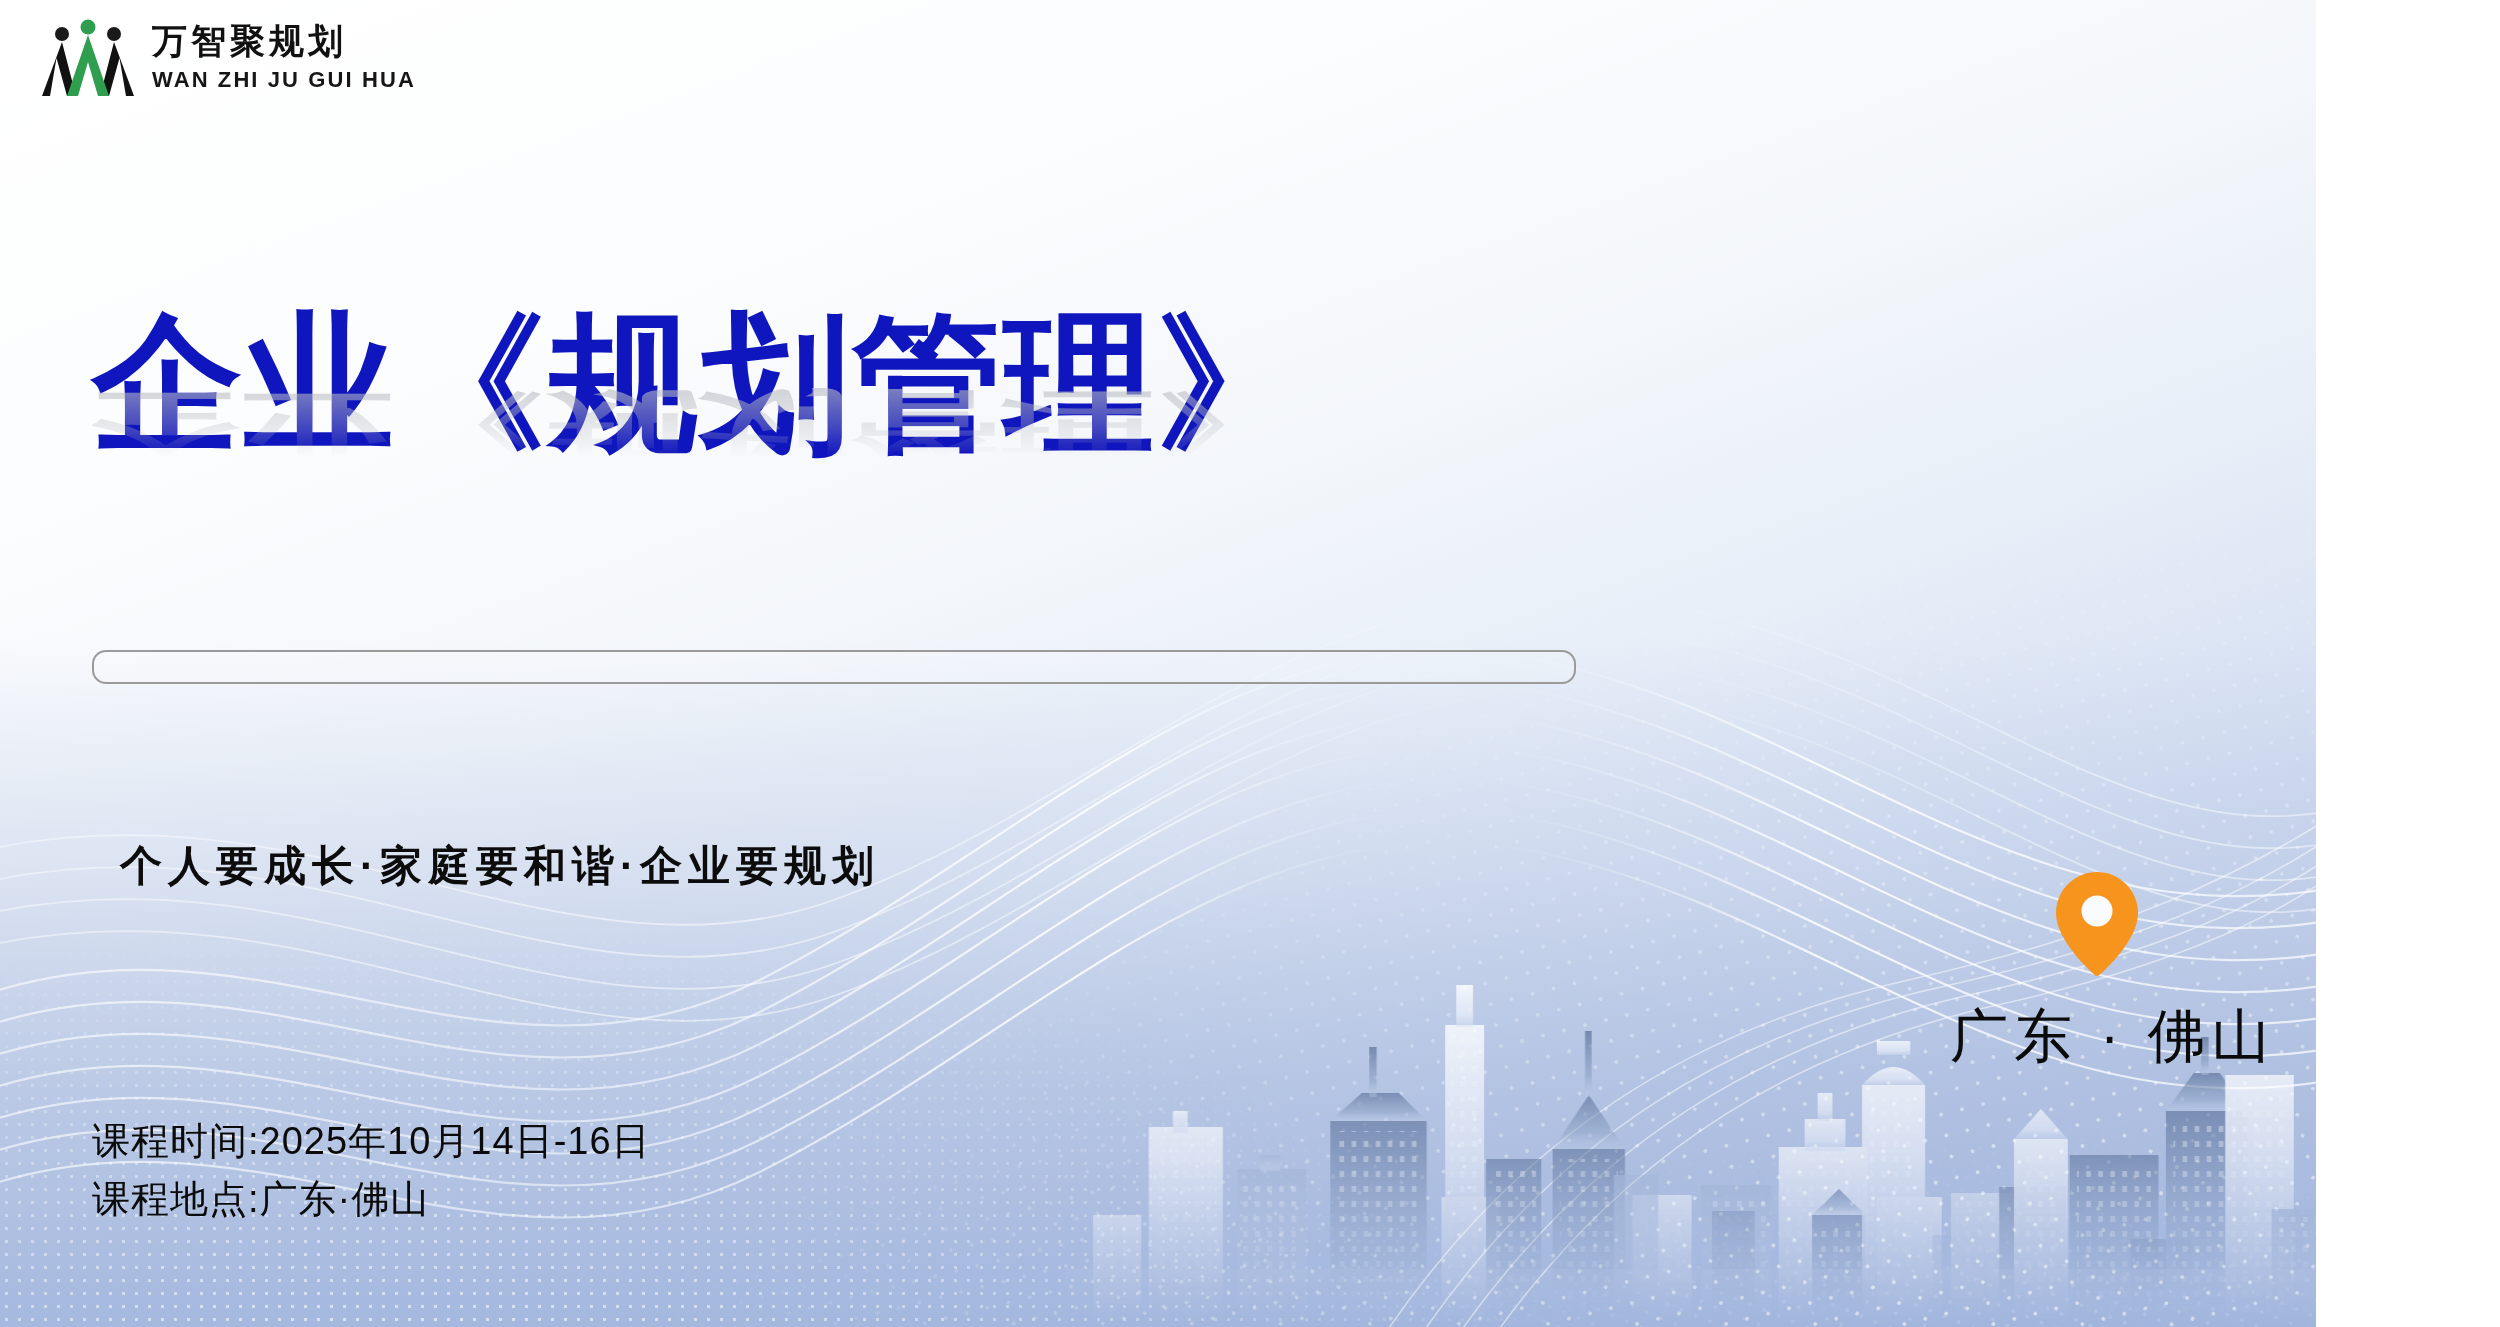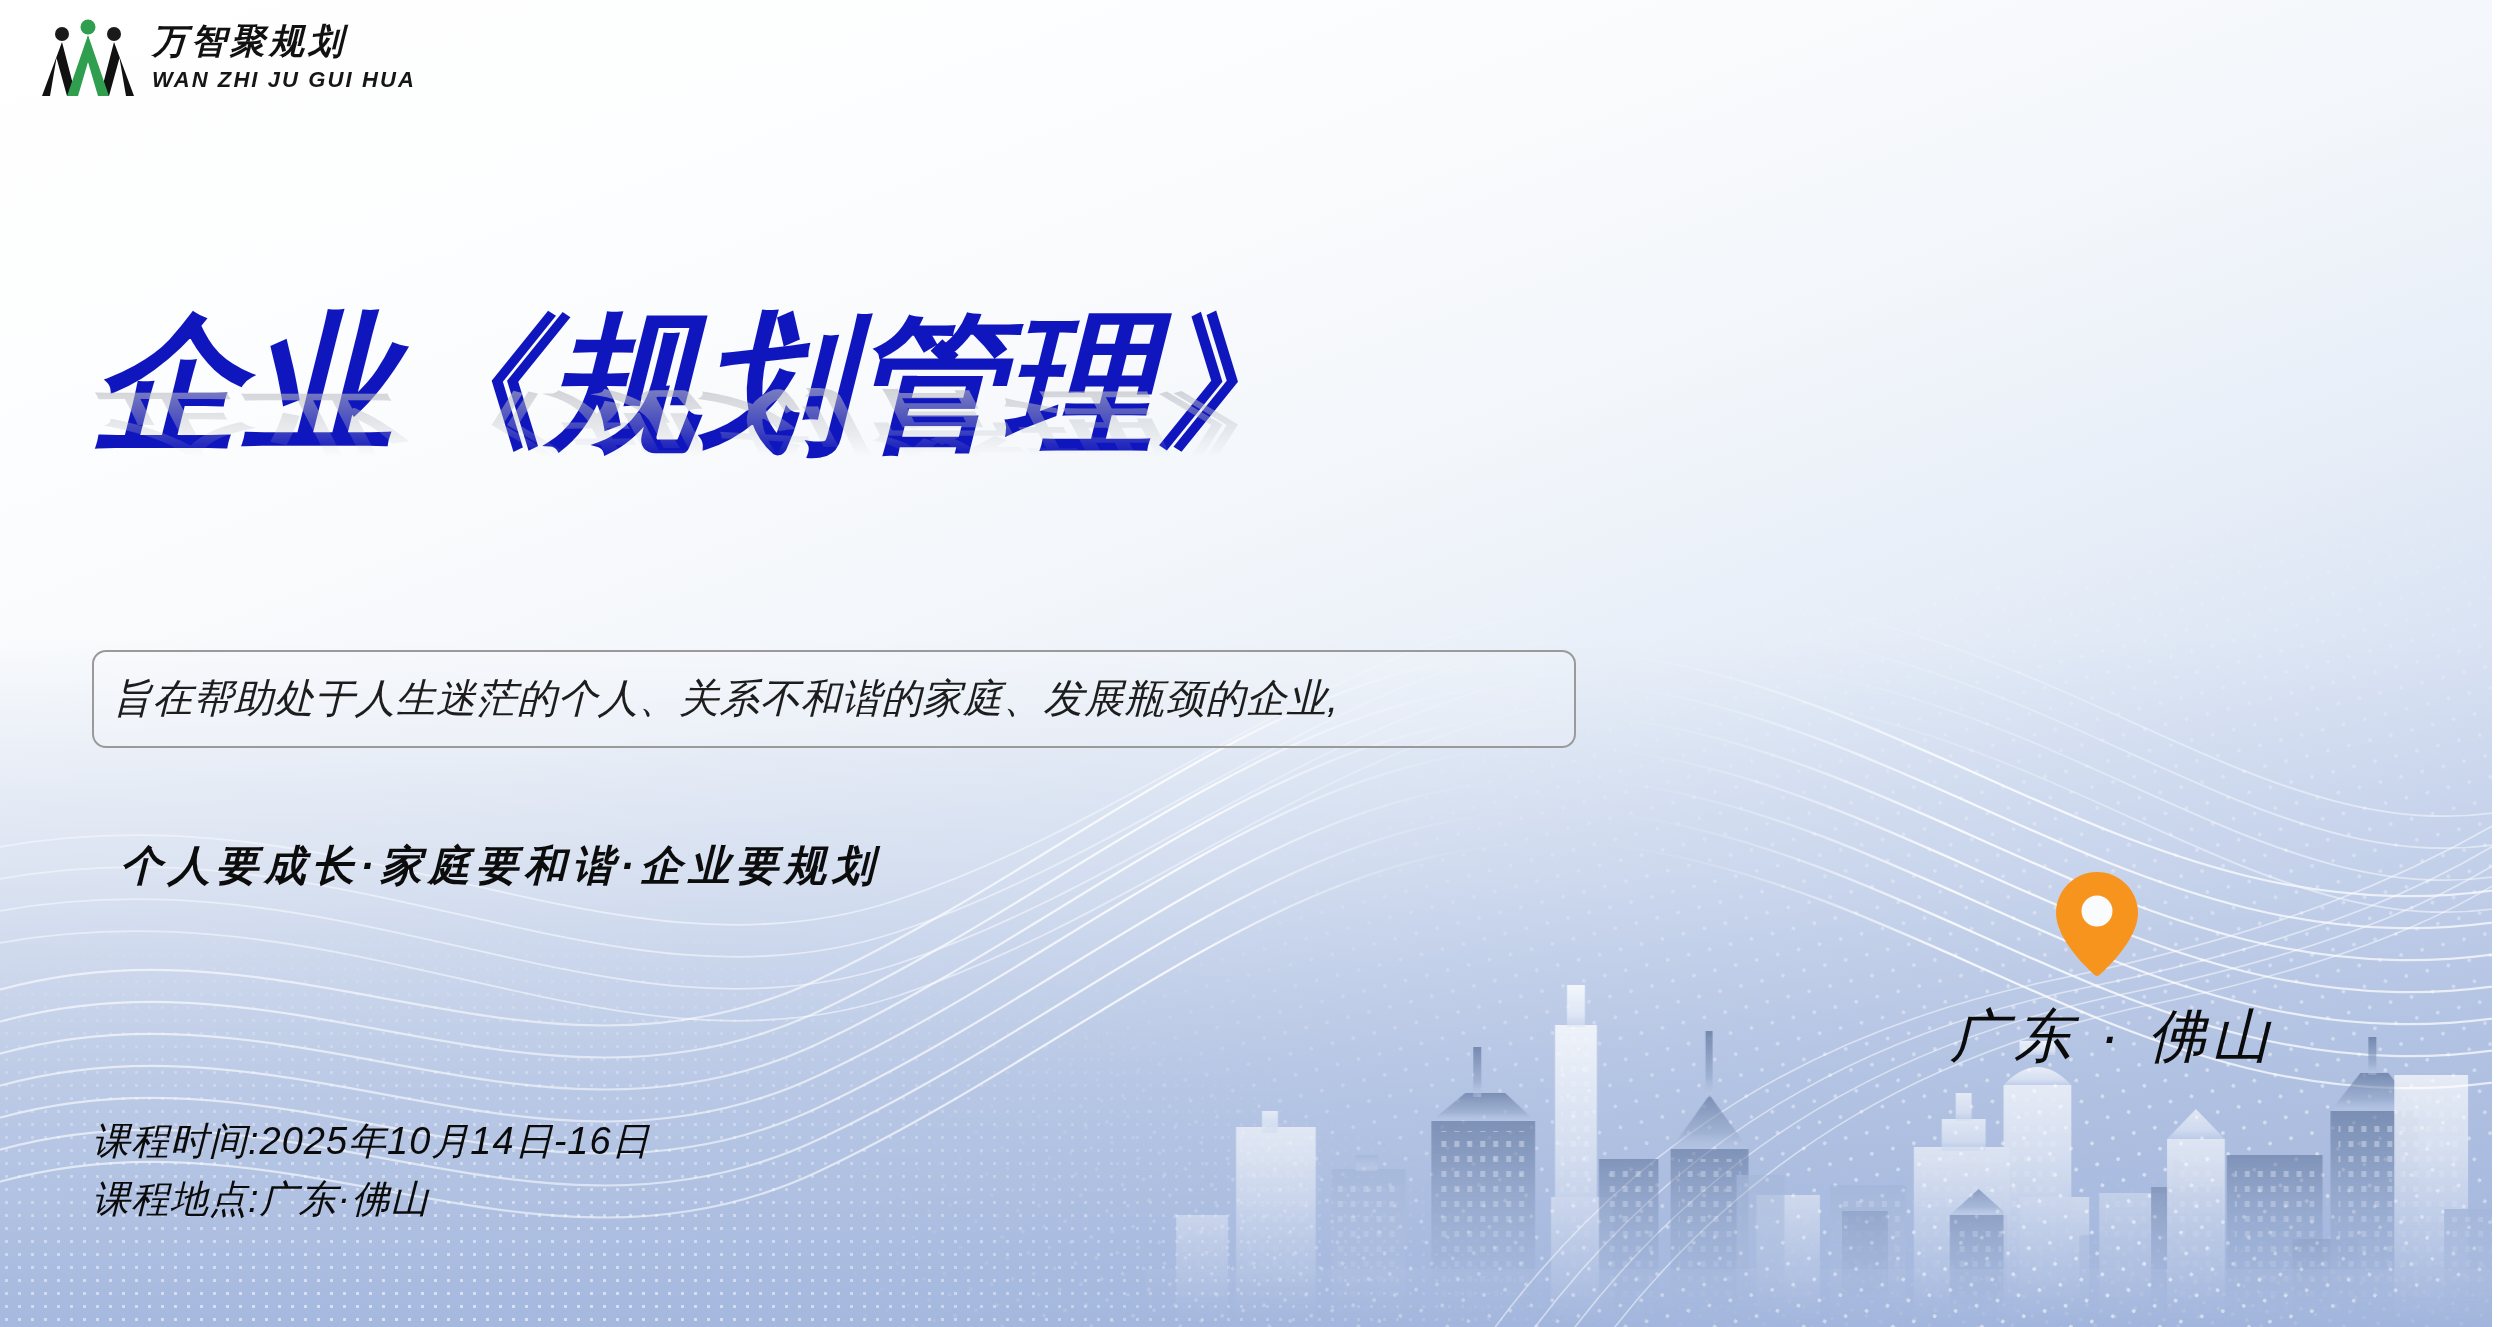--- a/index.html
+++ b/index.html
@@ -2,33 +2,32 @@
 <html lang="zh"><head>
 <meta charset="utf-8">
 <style>
   html, body {
     margin: 0;
     padding: 0;
     background: #ffffff;
   }
   .banner {
     position: relative;
-    width: 2492px;
+    width: 2316px;
     height: 1327px;
     overflow: hidden;
     font-family: "Liberation Sans", "DejaVu Sans", sans-serif;
     background: linear-gradient(160deg,
                 #ffffff 0%,
                 #fcfdfe 22%,
                 #f4f7fb 42%,
                 #e7eef8 58%,
                 #d6e0f2 72%,
                 #c3d0ea 85%,
                 #b6c5e4 100%);
-    font-style: italic;
   }
 
   
   .bg-layer { position: absolute; inset: 0; pointer-events: none; }
   .bg-bottom-blue {
     background: linear-gradient(to bottom,
                 rgba(182,197,228,0) 48%,
                 rgba(178,194,226,0.38) 66%,
                 rgba(168,186,222,0.72) 82%,
                 rgba(160,180,220,0.92) 100%);
@@ -402,21 +401,20 @@
       <div class="logo-en">WAN ZHI JU GUI HUA</div>
     </div>
   </div>
 
   <div class="title-block">
     <h1 class="title-main">企业《规划管理》</h1>
     <div class="title-reflection" aria-hidden="true">企业《规划管理》</div>
   </div>
 
   <div class="desc-box">
-    <div class="desc-line">旨在帮助处于人生迷茫的个人、关系不和谐的家庭、发展瓶颈的企业,</div>
   </div>
 
   <div class="slogan">个人要成长·家庭要和谐·企业要规划</div>
 
   <div class="course-info">
     <div class="course-row">课程时间:2025年10月14日-16日</div>
     <div class="course-row">课程地点:广东·佛山</div>
   </div>
 
   <div class="location">

